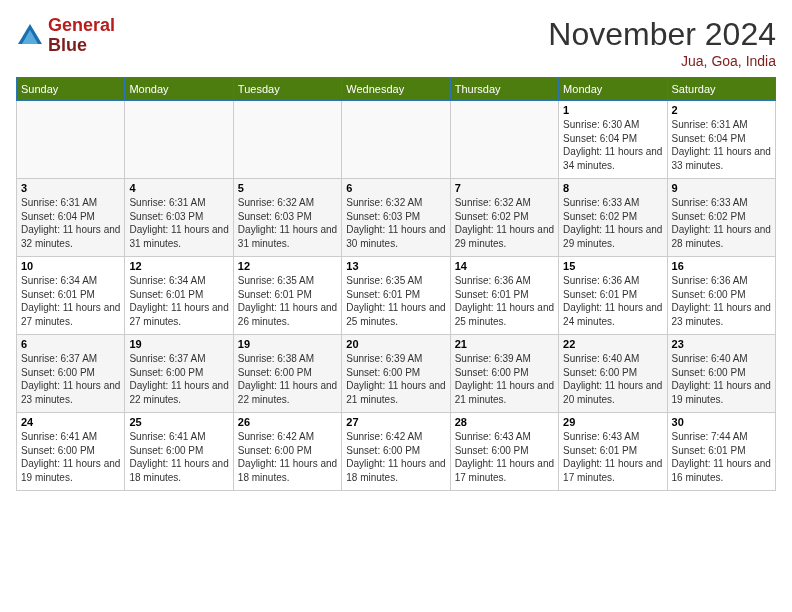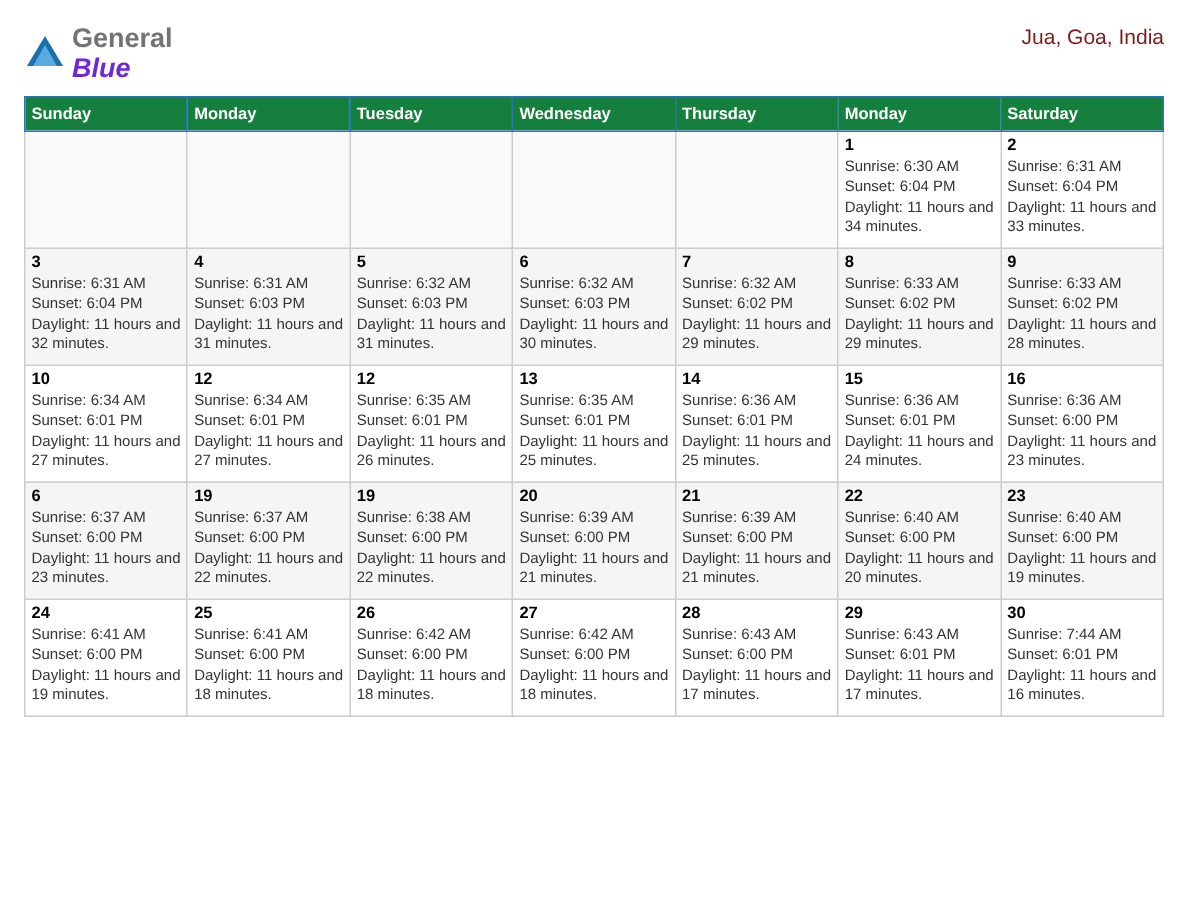--- a/index.html
+++ b/index.html
@@ -24,22 +24,22 @@
     .logo {
       display: flex;
       align-items: center;
       gap: 4px;
     }
     .logo-text {
       font-size: 18px;
       font-weight: bold;
       line-height: 1.1;
     }
-    .logo-general { color: #737373; }
-    .logo-blue { color: #6d28d9; font-style: italic; }
+    .logo-general { color: #b91c1c; }
+    .logo-blue { color: #7f1d1d; }
     .logo-icon {
       width: 28px;
       height: 28px;
     }
     .title-block {
       text-align: right;
     }
     .month-title {
       font-size: 32px;
       font-weight: normal;
@@ -48,26 +48,26 @@
     .location {
       font-size: 14px;
       color: #7f1d1d;
     }
     .calendar {
       width: 100%;
       border-collapse: collapse;
       font-size: 9.5px;
     }
     .calendar th {
-      background: #15803d;
+      background: #4d7c0f;
       color: #fff;
       padding: 5px 4px;
       text-align: left;
       font-size: 11px;
-      font-weight: bold;
+      font-weight: normal;
       border: 1px solid #2a75b8;
     }
     .calendar td {
       border: 1px solid #ccc;
       vertical-align: top;
       padding: 3px 4px;
       width: calc(100% / 7);
       height: 78px;
     }
     .calendar tr:nth-child(even) td {
@@ -100,20 +100,21 @@
       <svg class="logo-icon" viewBox="0 0 28 28">
         <polygon points="14,2 26,22 2,22" fill="#1a6faf"></polygon>
         <polygon points="14,8 22,22 6,22" fill="#5aabdd"></polygon>
       </svg>
       <div class="logo-text">
         <span class="logo-general">General</span><br>
         <span class="logo-blue">Blue</span>
       </div>
     </div>
     <div class="title-block">
+      <div class="month-title">November 2024</div>
       <div class="location">Jua, Goa, India</div>
     </div>
   </div>
 
   <table class="calendar">
     <thead>
       <tr>
         <th>Sunday</th>
         <th>Monday</th>
         <th>Tuesday</th>

